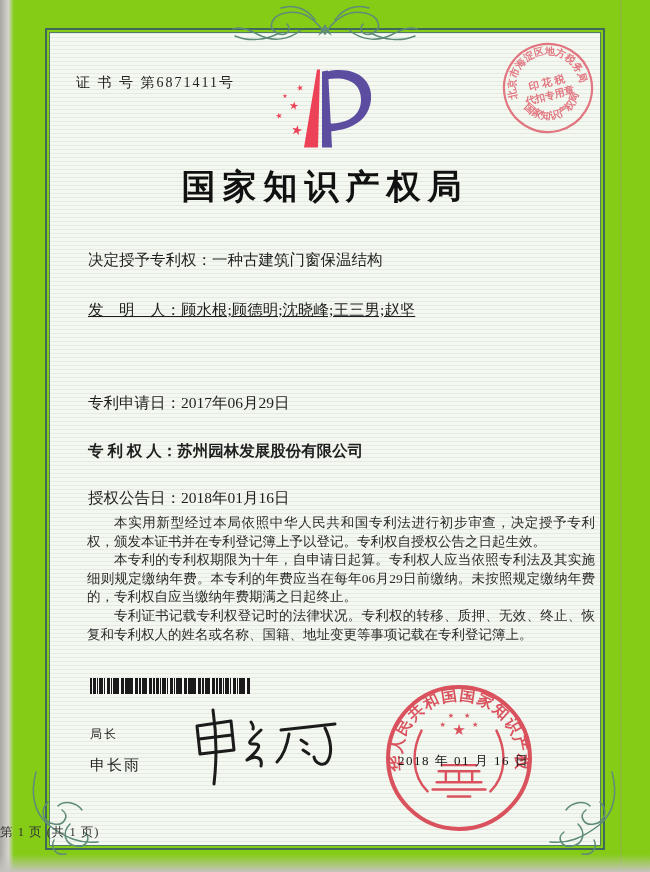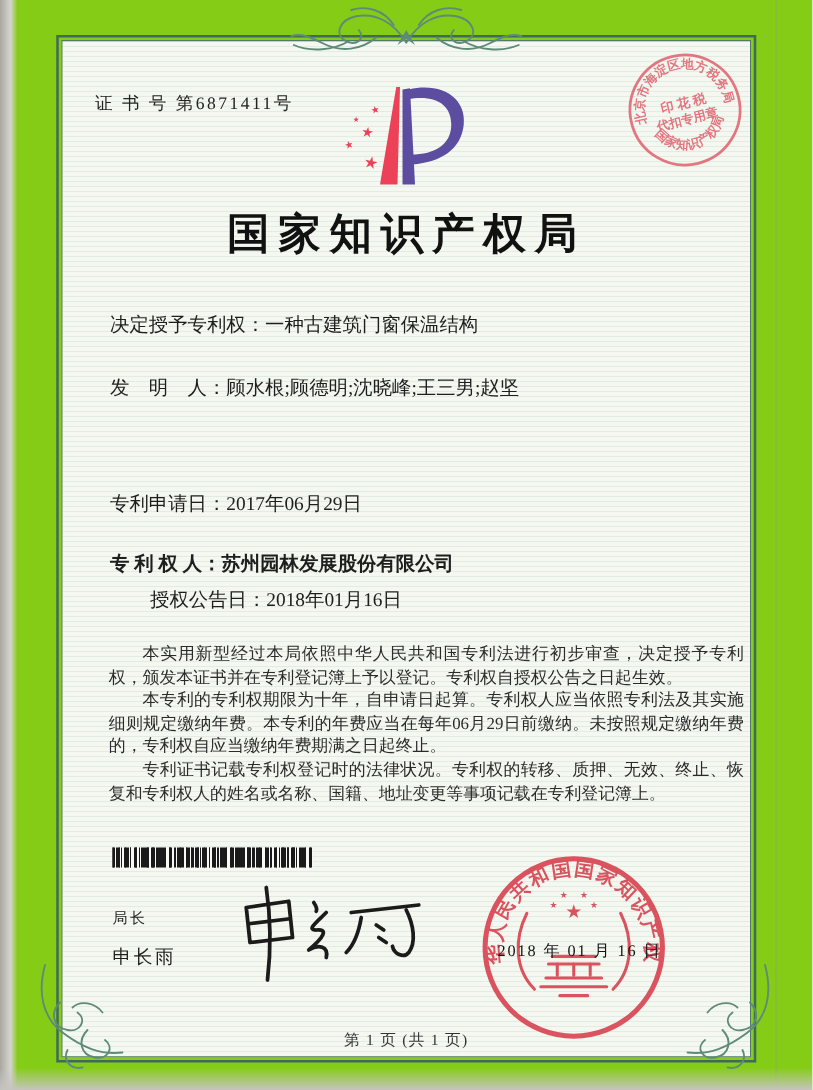--- a/index.html
+++ b/index.html
@@ -15,36 +15,36 @@
   .frame-inner{position:absolute;left:2px;top:2px;right:2px;bottom:2px;border:1px solid #527a69;
     background:#f4f8f0;
     background-image:repeating-linear-gradient(180deg,rgba(124,166,144,.15) 0 1px,rgba(124,166,144,0) 1px 4px);}
 
   .orn{position:absolute;}
   .cert-no{position:absolute;left:76px;top:74px;font-size:14px;letter-spacing:2px;color:#222;}
   .logo{position:absolute;left:270px;top:64px;width:110px;height:98px;}
   .title{position:absolute;left:0;right:0;top:164px;text-align:center;font-size:34px;font-weight:bold;
     letter-spacing:7px;color:#111;}
   .row{position:absolute;left:88px;font-size:15.5px;color:#1e1e1e;white-space:nowrap;}
-  .r1{top:250px;} .r2{top:300px;} .r3{top:348px;} .r4{top:393px;} .r5{top:441px;font-weight:bold;} .r6{top:470px;margin-left:32px;}
+  .r1{top:250px;} .r2{top:300px;text-decoration:underline;} .r3{top:348px;} .r4{top:393px;} .r5{top:441px;font-weight:bold;} .r6{top:488px;}
   .paras{position:absolute;left:87px;top:514px;width:508px;font-size:13.5px;line-height:18.6px;
     color:#2b2b2b;text-align:justify;}
   .paras p{margin:0;text-indent:2em;}
   .barcode{position:absolute;left:90px;top:678px;width:160px;height:16px;background-color:#f8f8f4;
     background-image:
       repeating-linear-gradient(90deg,#1a1a1a 0 2px,rgba(0,0,0,0) 2px 5px,#1a1a1a 5px 6px,rgba(0,0,0,0) 6px 9px),
       repeating-linear-gradient(90deg,#1a1a1a 0 1px,#f8f8f4 1px 3px,#1a1a1a 3px 6px,#f8f8f4 6px 7px);}
   .signer-title{position:absolute;left:90px;top:726px;font-size:12px;color:#1e1e1e;letter-spacing:2px;}
   .signer-name{position:absolute;left:90px;top:756px;font-size:15px;color:#1e1e1e;letter-spacing:2px;}
   .signature{position:absolute;left:185px;top:700px;width:160px;height:88px;}
   .grant-seal{position:absolute;left:383px;top:682px;width:152px;height:152px;}
   .seal-date{position:absolute;left:398px;top:752px;font-size:13px;color:#151515;letter-spacing:1.5px;
     white-space:nowrap;z-index:5;}
   .tax-stamp{position:absolute;left:498px;top:38px;width:100px;height:100px;}
-  .footer{position:absolute;left:0;right:0;top:824px;text-align:center;font-size:12.5px;color:#333;
+  .footer{position:absolute;left:0;right:0;top:824px;text-align:left;font-size:12.5px;color:#333;
     letter-spacing:1px;}
 </style>
 </head>
 <body>
 
 <div id="page">
 
   <div class="scan-edge-left"></div>
   <div class="fold-line"></div>
 

